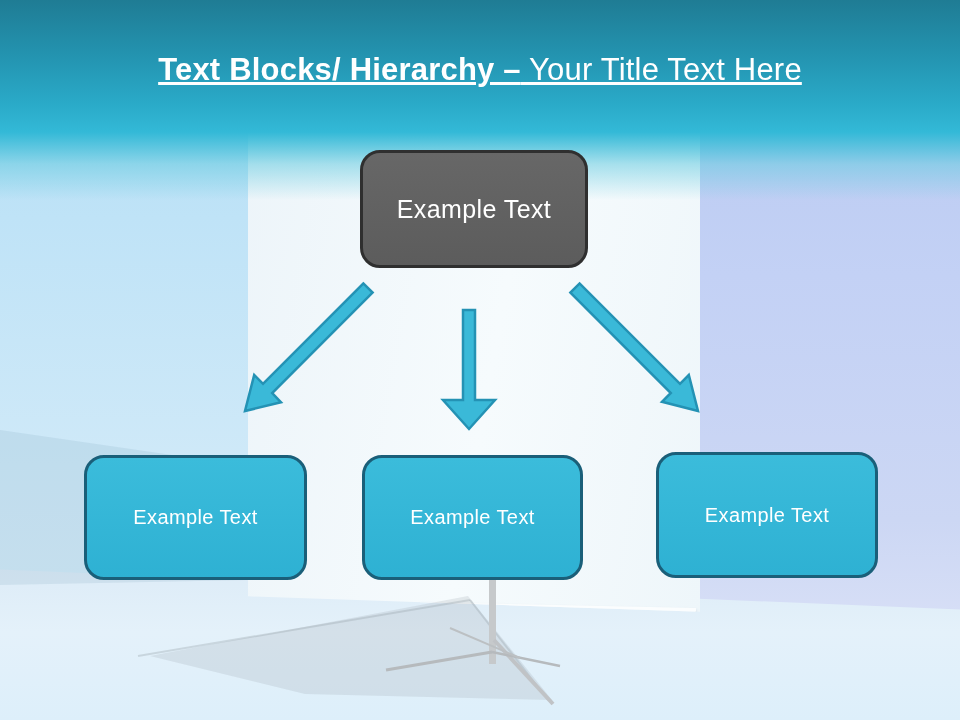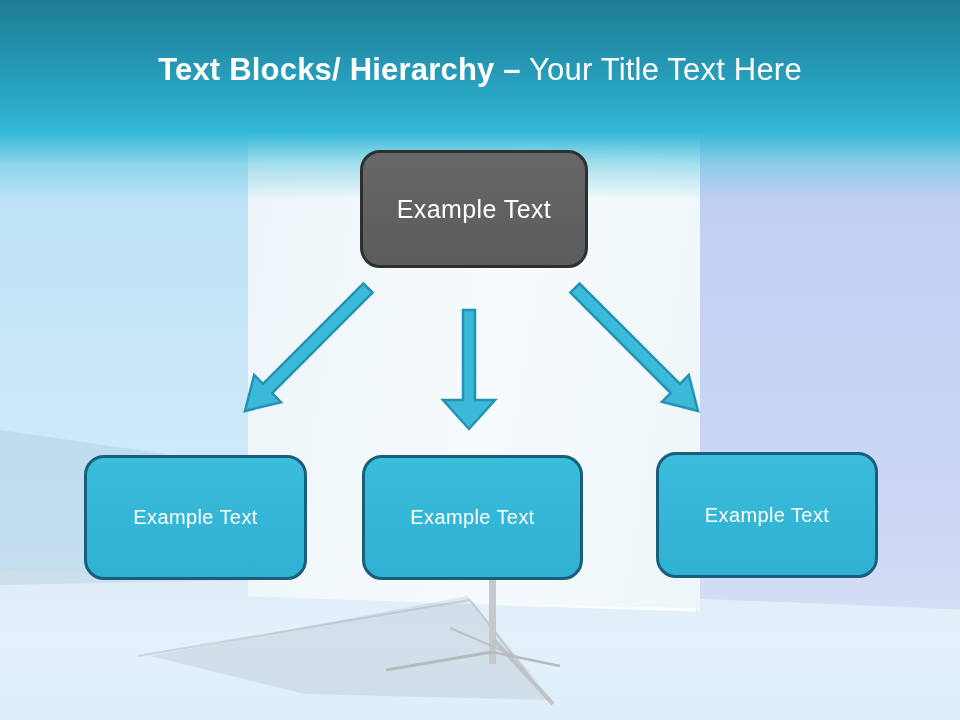--- a/index.html
+++ b/index.html
@@ -20,21 +20,21 @@
     clip-path:polygon(0 0,100% 0,100% 99%,0 96.5%);}
   .screen::after{content:"";position:absolute;left:38%;bottom:0.8%;width:61%;height:8px;
     background:#fbfdfe;transform:rotate(1.2deg);box-shadow:0 2px 3px rgba(140,155,170,.4);}
   .bg-svg{left:0;top:0;width:960px;height:720px;}
 
   
   .header-band{left:0;top:0;width:960px;height:200px;
     background:linear-gradient(180deg,#1f7c94 0%,#2392ae 26%,#2aaac8 52%,#33b9d7 66%,
       rgba(102,203,224,.55) 82%,rgba(170,224,238,0) 100%);}
   .slide-title{position:absolute;left:0;top:51px;width:960px;text-align:center;
-    color:#ffffff;font-size:31px;line-height:1.25;letter-spacing:.2px;}
+    color:#ffffff;font-size:31px;line-height:1.25;letter-spacing:.2px;text-decoration:underline;}
   .slide-title .t-bold{font-weight:700;}
   .slide-title .t-reg{font-weight:400;}
 
   
   .root-box{position:absolute;left:360px;top:150px;width:228px;height:118px;box-sizing:border-box;
     background:linear-gradient(180deg,#676767 0%,#5c5c5c 100%);
     border:3px solid #2f2f2f;border-radius:20px;
     display:flex;align-items:center;justify-content:center;
     color:#fff;font-size:25px;letter-spacing:.4px;}
   .child-box{position:absolute;width:223px;height:125px;box-sizing:border-box;

